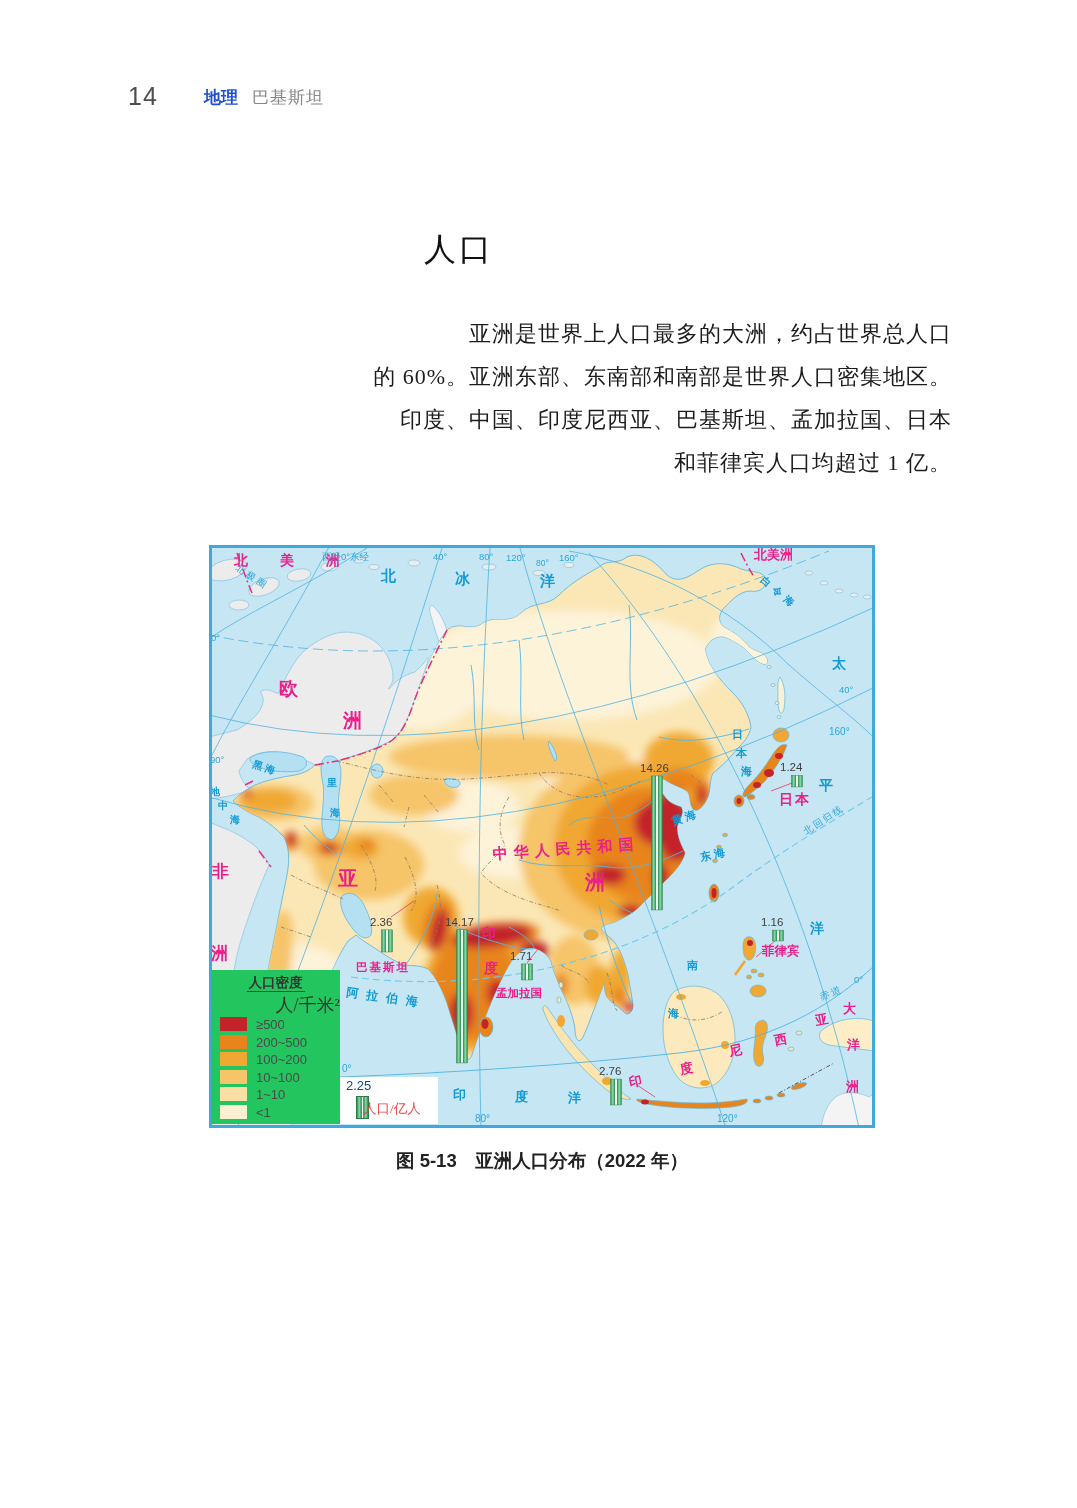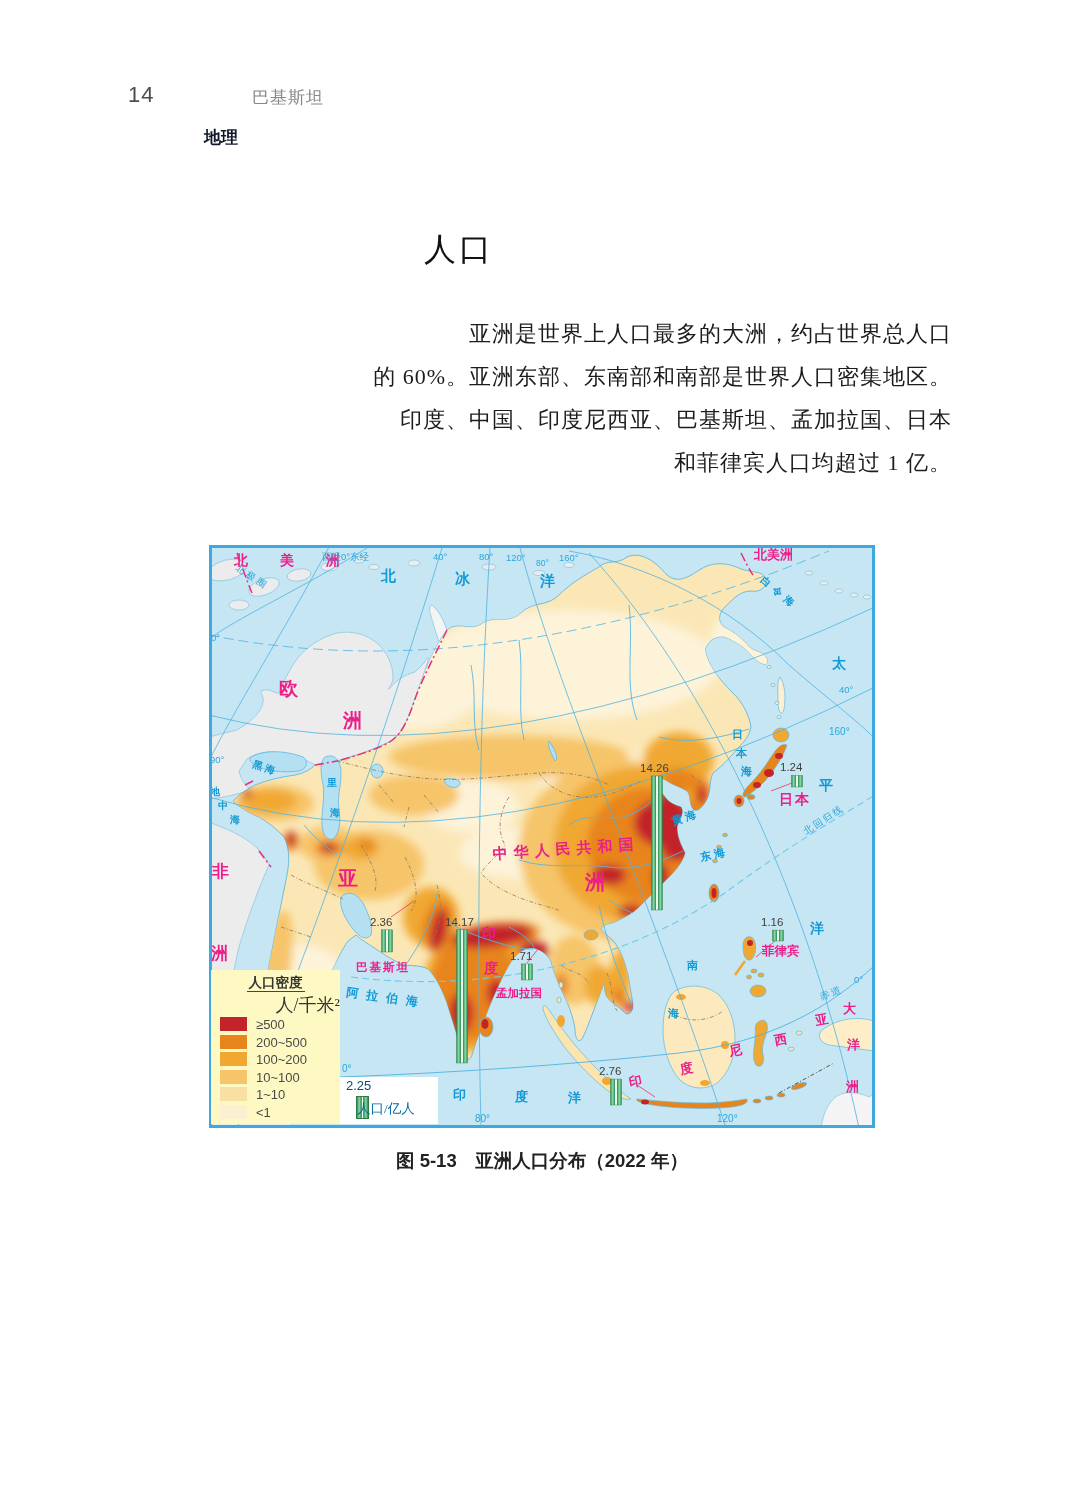--- a/index.html
+++ b/index.html
@@ -1,20 +1,20 @@
 <!DOCTYPE html>
 <html><head>
 <meta charset="utf-8">
 <style>
   html,body{margin:0;padding:0;background:#fff;}
   #page{position:relative;width:1077px;height:1508px;background:#ffffff;overflow:hidden;
         font-family:"Liberation Sans","DejaVu Sans",sans-serif;}
   
-  .pagenum{position:absolute;left:128px;top:82px;font-size:22px;color:#4d4d4d;letter-spacing:1px;}
-  .subject{position:absolute;left:204px;top:86px;font-size:17px;font-weight:bold;color:#0f172a;margin-top:40px;}
+  .pagenum{position:absolute;left:128px;top:82px;font-size:25px;color:#4d4d4d;letter-spacing:1px;}
+  .subject{position:absolute;left:204px;top:86px;font-size:17px;font-weight:bold;color:#1d4ed8;}
   .volume{position:absolute;left:252px;top:86px;font-size:17px;color:#85878a;letter-spacing:1px;}
   
   .sec-title{position:absolute;left:424px;top:228px;font-size:32px;font-weight:normal;color:#111;
              letter-spacing:3px;font-family:"Liberation Sans","DejaVu Sans",sans-serif;}
   
   .para{position:absolute;left:367px;width:585px;font-family:"Liberation Serif","DejaVu Serif",serif;
         font-size:22px;line-height:43px;color:#1c1c1c;white-space:pre-line;letter-spacing:1px;}
   #para1{top:312px;text-align:right;}
   #para2{top:1226px;}
   
@@ -23,35 +23,35 @@
            font-family:Liberation Sans, sans-serif;}
   
   #map{position:absolute;left:209px;top:545px;width:666px;height:583px;}
   #map svg{display:block;}
   text{font-family:"Liberation Sans","DejaVu Sans",sans-serif;}
   .lm{fill:#ec1f8a;font-weight:bold;}
   .ls{fill:#129ad6;font-weight:bold;}
   .lg{fill:#2ba6db;}
   .lv{fill:#3f3f3f;}
   
-  #legend-main{position:absolute;left:2px;top:425px;width:129px;height:154px;background:#fef9c3;}
+  #legend-main{position:absolute;left:2px;top:425px;width:129px;height:154px;background:#22c55e;}
   #legend-ext{position:absolute;left:131px;top:532px;width:98px;height:47px;background:#fff;}
   .leg-title{display:block;text-align:center;margin-top:4px;font-size:13.5px;color:#333;
              font-family:"Liberation Serif","DejaVu Serif",serif;font-weight:bold;}
   .leg-title span{border-bottom:1.5px solid #444;padding:0 2px 1px 2px;}
   .leg-unit{display:block;text-align:right;font-size:18px;color:#333;margin-top:1px;
             font-family:"Liberation Serif","DejaVu Serif",serif;}
   .leg-row{display:flex;align-items:flex-start;height:17.5px;margin-left:9px;}
   .leg-sw{width:27px;height:14px;margin-right:9px;flex:none;}
   .leg-lab{font-size:13px;color:#4a4a4a;}
   .gbar{position:absolute;left:17px;bottom:6px;width:11px;
         background:linear-gradient(90deg,#27904e 0%,#8ed8ab 20%,#27904e 40%,#ffffff 46%,#ffffff 54%,#27904e 60%,#8ed8ab 80%,#27904e 100%);
         outline:0.5px solid #2f7a47;}
   .gval{position:absolute;left:6px;top:1px;font-size:13px;color:#0c4a6e;}
-  .glab{position:absolute;left:17px;top:23px;font-size:13.5px;color:#0369a1;
+  .glab{position:absolute;left:23px;top:23px;font-size:13.5px;color:#ef4444;
         font-family:"Liberation Serif","DejaVu Serif",serif;}
 </style>
 </head>
 <body>
 
 <div id="page">
 
   <span class="pagenum">14</span>
   <span class="subject">地理</span>
   <span class="volume">巴基斯坦</span>

